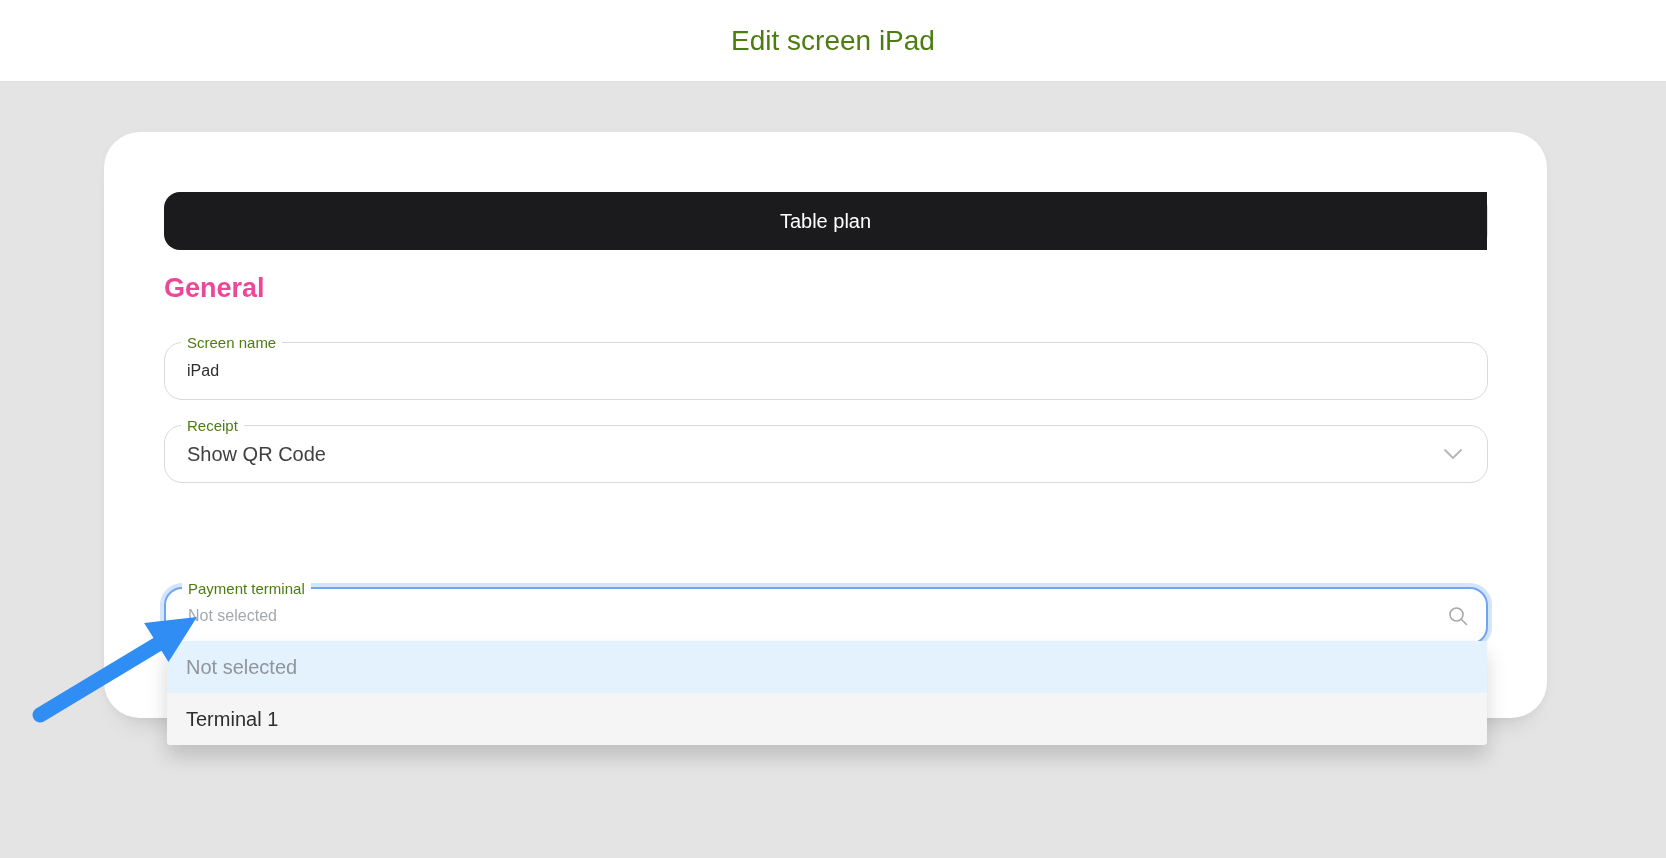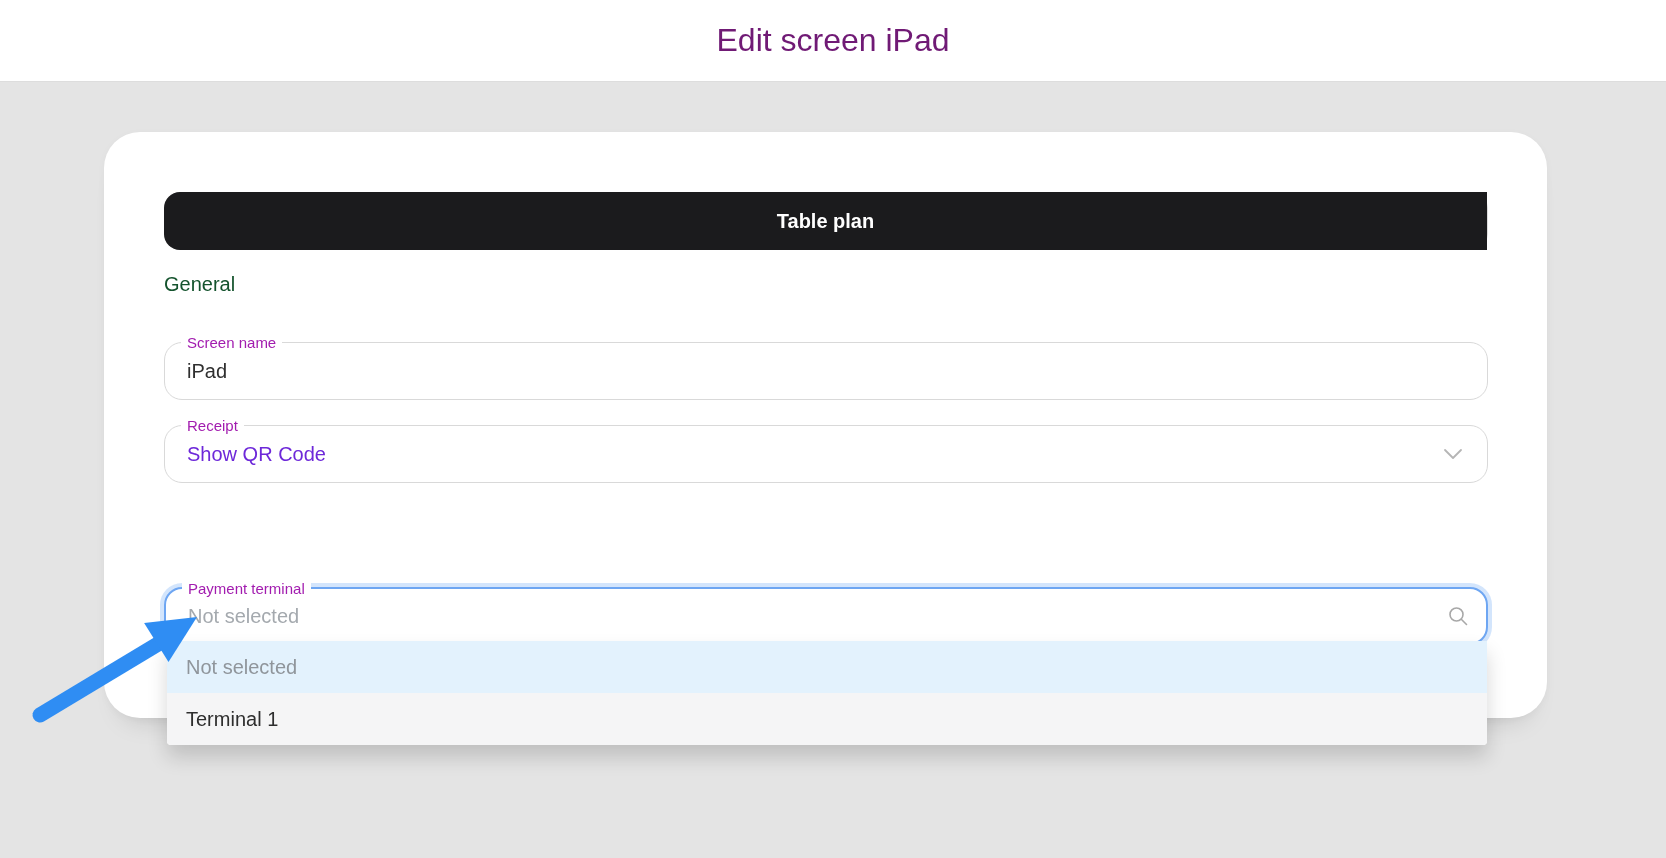--- a/index.html
+++ b/index.html
@@ -13,21 +13,21 @@
 
   
   .header {
     position: absolute; top: 0; left: 0;
     width: 1666px; height: 82px;
     background: #ffffff;
     border-bottom: 1px solid #dddddd;
     display: flex; align-items: center; justify-content: center;
   }
   .header .title {
-    font-size: 32px; font-weight: 500; color: #701a75;
+    font-size: 28px; font-weight: 500; color: #4d7c0f;
   }
 
   
   .card {
     position: absolute; left: 104px; top: 132px;
     width: 1443px; height: 586px;
     background: #ffffff;
     border-radius: 36px;
     box-shadow: 0 20px 28px -20px rgba(0,0,0,0.18), 0 2px 8px rgba(0,0,0,0.03);
   }
@@ -39,29 +39,29 @@
     border: 1px solid #dcdcdc;
     border-radius: 16px;
     display: flex;
     background: #ffffff;
   }
   .tab {
     flex: 1; display: flex; align-items: center; justify-content: center;
     font-size: 20px; color: #2b2b2b; cursor: pointer;
   }
   .tab.active {
-    background: #1b1b1d; color: #ffffff; font-weight: 700;
+    background: #1b1b1d; color: #ffffff; font-weight: 400;
     border-radius: 16px 0 0 16px;
     margin: -1px 0 -1px -1px;
   }
 
   
   .section-heading {
     position: absolute; left: 60px;
-    font-size: 20px; font-weight: 400; color: #14532d;
+    font-size: 27px; font-weight: 700; color: #ec4899;
   }
   .heading-general { top: 141px; }
   .heading-payment { top: 377px; }
 
   
   .field {
     position: absolute; left: 60px;
     width: 1324px; height: 58px;
     border: 1px solid #d9d9d9;
     border-radius: 18px;
@@ -71,30 +71,30 @@
   .field-screen-name { top: 210px; }
   .field-receipt { top: 293px; cursor: pointer; }
   .field-terminal {
     top: 455px;
     border: 2px solid #6ea6f2;
     box-shadow: 0 0 0 4px rgba(144,190,248,0.40);
   }
   .flabel {
     position: absolute; top: -10px; left: 16px;
     background: #ffffff; padding: 0 6px;
-    font-size: 15px; color: #a21caf; line-height: 19px;
+    font-size: 15px; color: #4d7c0f; line-height: 19px;
     white-space: nowrap;
   }
   .fvalue {
-    padding-left: 22px; font-size: 20px; color: #6d28d9;
+    padding-left: 22px; font-size: 20px; color: #404040;
   }
   .field input {
     width: 100%; height: 100%;
     border: none; outline: none; background: transparent;
-    padding-left: 22px; font-size: 20px; color: #2f2f2f;
+    padding-left: 22px; font-size: 16px; color: #2f2f2f;
     font-family: "Liberation Sans", sans-serif;
     border-radius: 18px;
   }
   .field input::placeholder { color: #a4a9ae; opacity: 1; }
 
   .chevron-icon {
     position: absolute; right: 24px; top: 50%;
     transform: translateY(-50%);
   }
   .search-icon {

